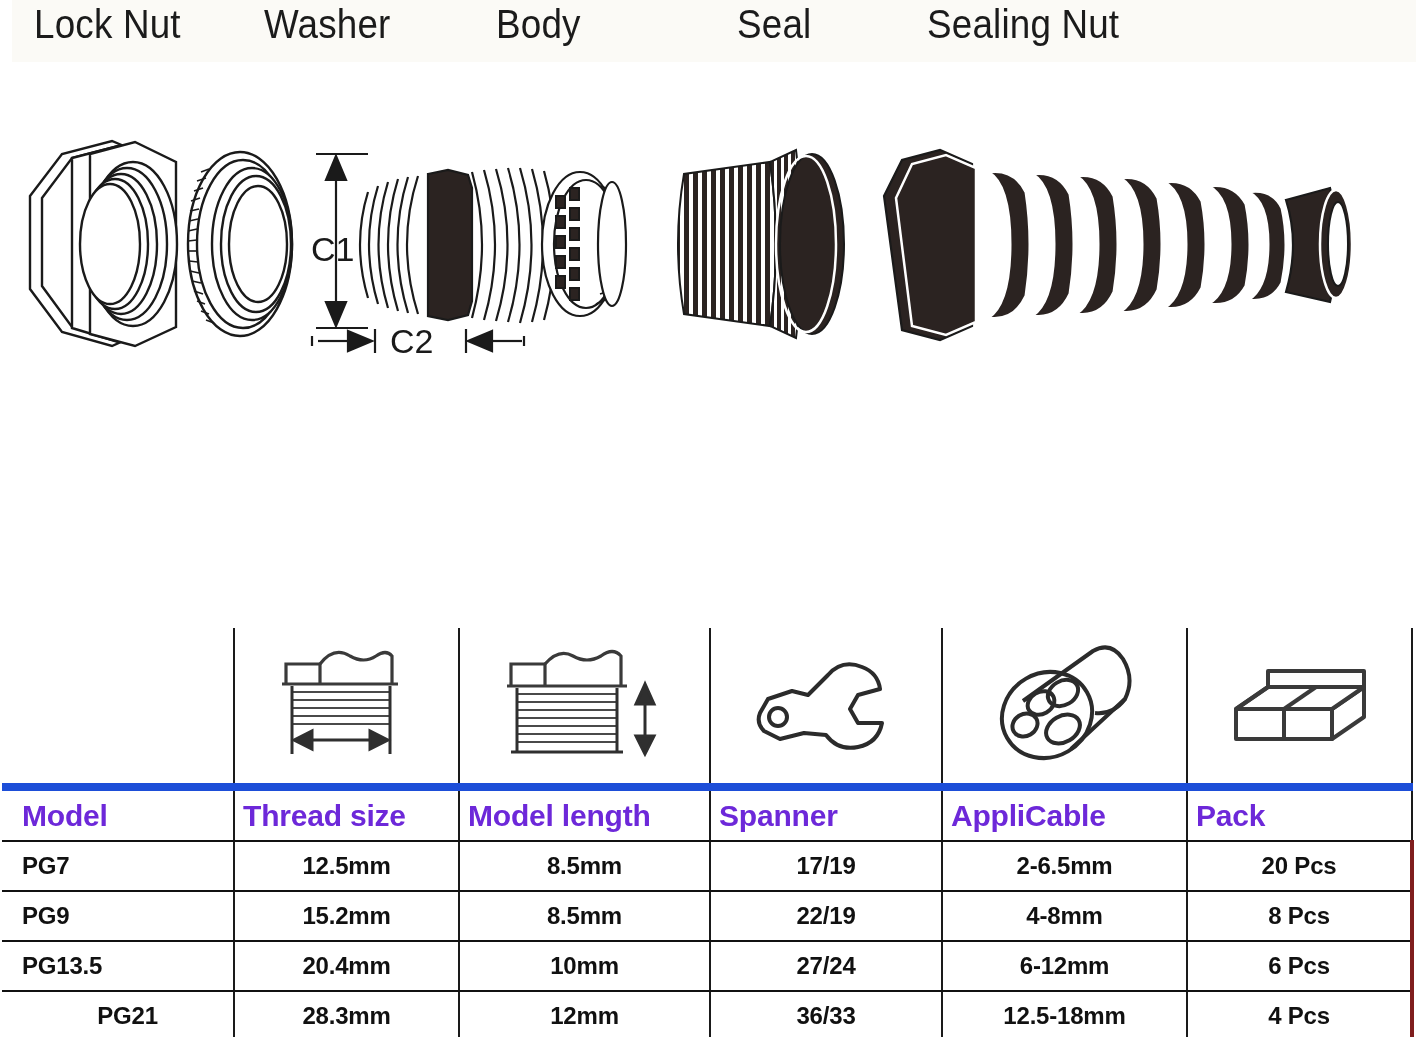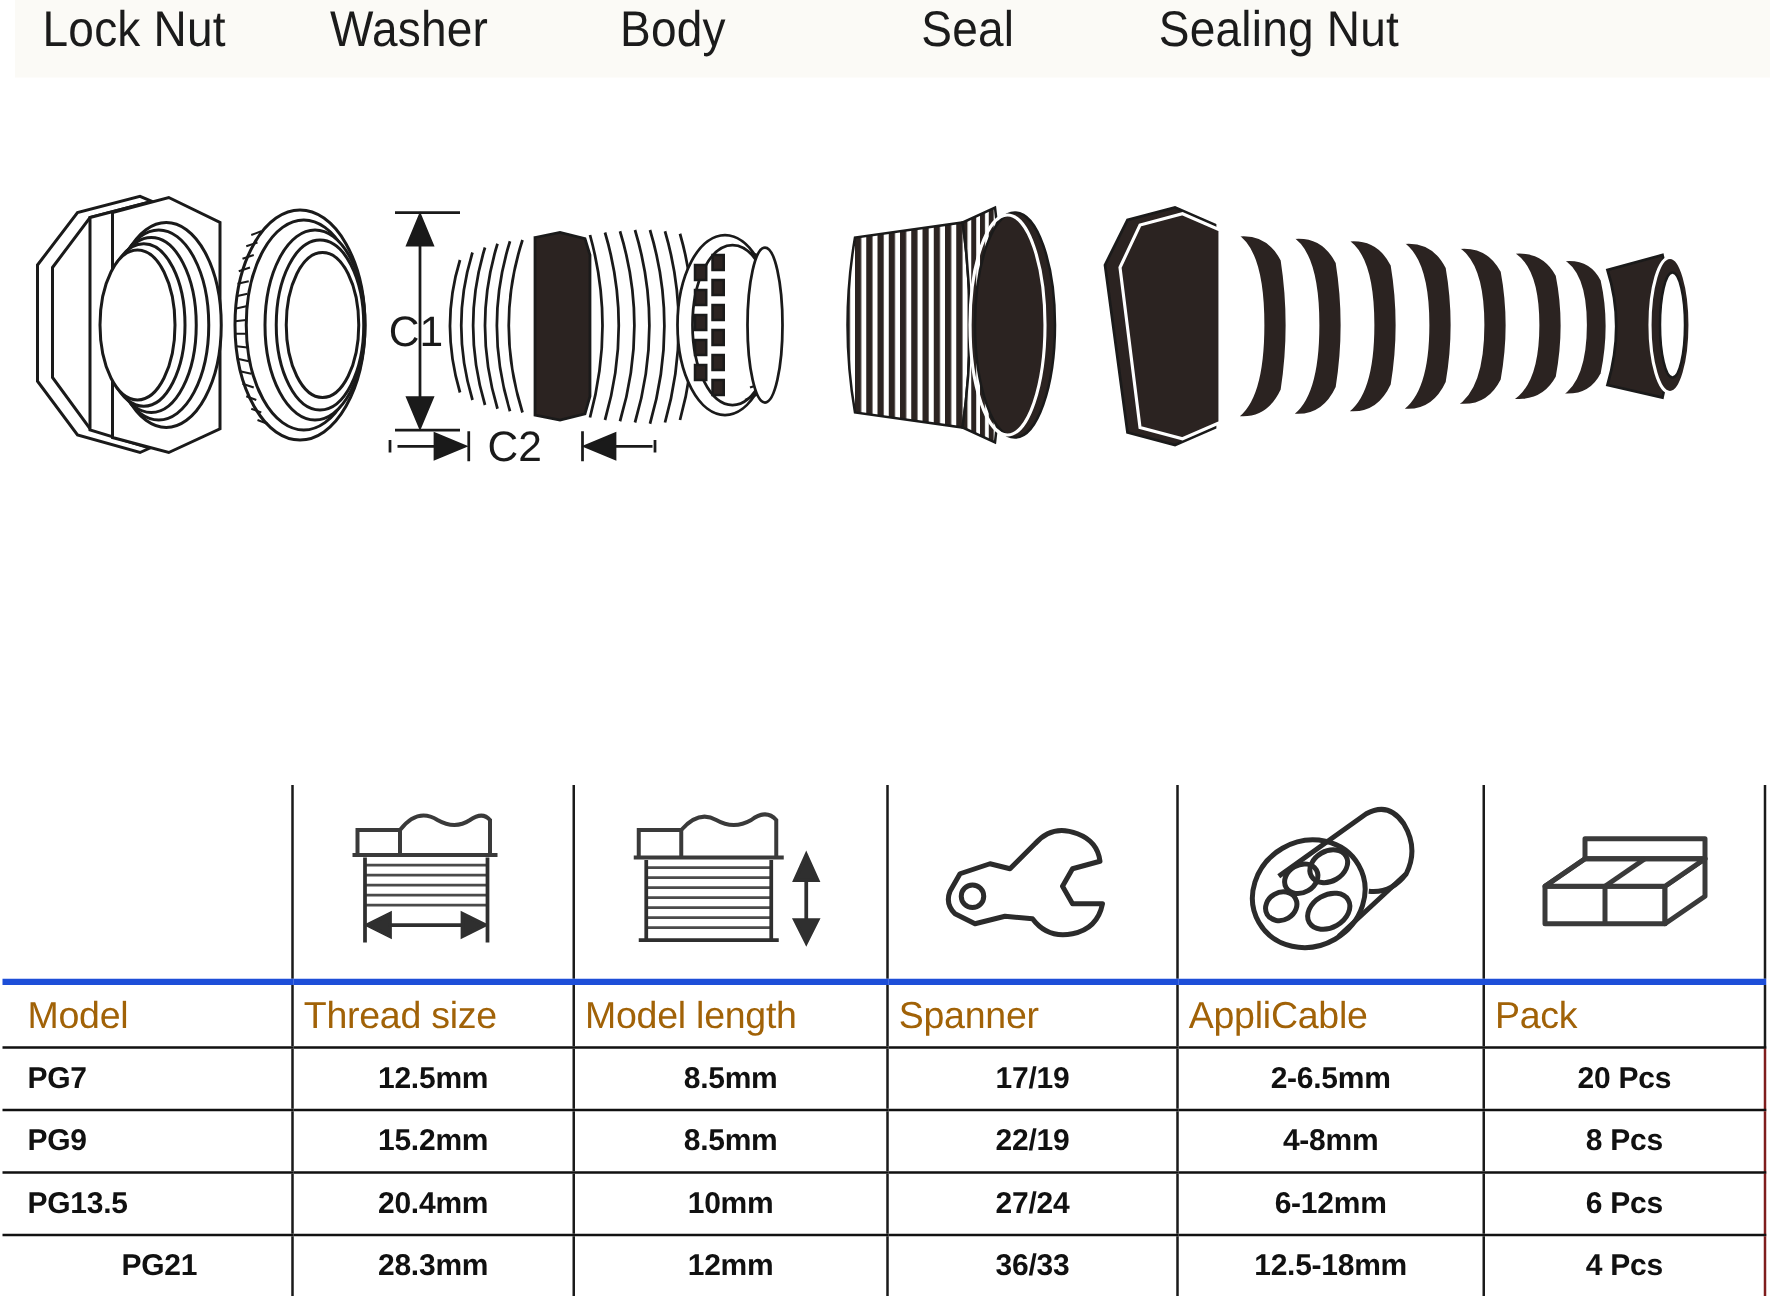--- a/index.html
+++ b/index.html
@@ -34,21 +34,21 @@
     white-space: nowrap;
     font-family: "Liberation Sans", sans-serif;
     transform: scaleX(0.92);
     transform-origin: left top;
   }
 
   
   .diagram {
     position: absolute;
     left: 0;
-    top: 62px;
+    top: 46px;
     width: 1416px;
     height: 330px;
   }
   .diagram svg { display: block; }
 
   
   .spec-table {
     position: absolute;
     left: 2px;
     top: 628px;
@@ -71,26 +71,26 @@
     vertical-align: middle;
   }
   tr.icon-row td.col-model {
     border-left: none;
   }
   tr.icon-row td.col-pack {
     border-right: 2px solid #1a1a1a;
   }
   tr.header-row td {
     height: 49px;
-    border-top: 5px solid #1d4ed8;
+    border-top: 8px solid #1d4ed8;
     border-bottom: 2px solid #111111;
     border-left: 2px solid #1a1a1a;
     font-size: 30px;
-    font-weight: normal;
-    color: #a16207;
+    font-weight: bold;
+    color: #6d28d9;
     letter-spacing: -0.2px;
     white-space: nowrap;
   }
   tr.header-row td.col-model { border-left: none; padding-left: 20px; text-align: left; }
   tr.header-row td.col-pack { border-right: 2px solid #1a1a1a; }
   tr.header-row td:not(.col-model) { padding-left: 8px; text-align: left; }
 
   tr.data-row td {
     height: 48px;
     border-bottom: 2px solid #111111;
@@ -101,21 +101,21 @@
     text-align: center;
     letter-spacing: -0.2px;
     white-space: nowrap;
   }
   tr.data-row td.col-model {
     border-left: none;
     text-align: left;
     padding-left: 20px;
   }
   tr.data-row td.col-pack {
-    border-right: 2px solid #7f1d1d;
+    border-right: 4px solid #7f1d1d;
   }
   tr.data-row:last-child td { border-bottom: 2px solid #111111; text-align: center; }
 
   .icon-cell-inner {
     display: flex;
     align-items: center;
     justify-content: center;
     height: 100%;
   }
 </style>

